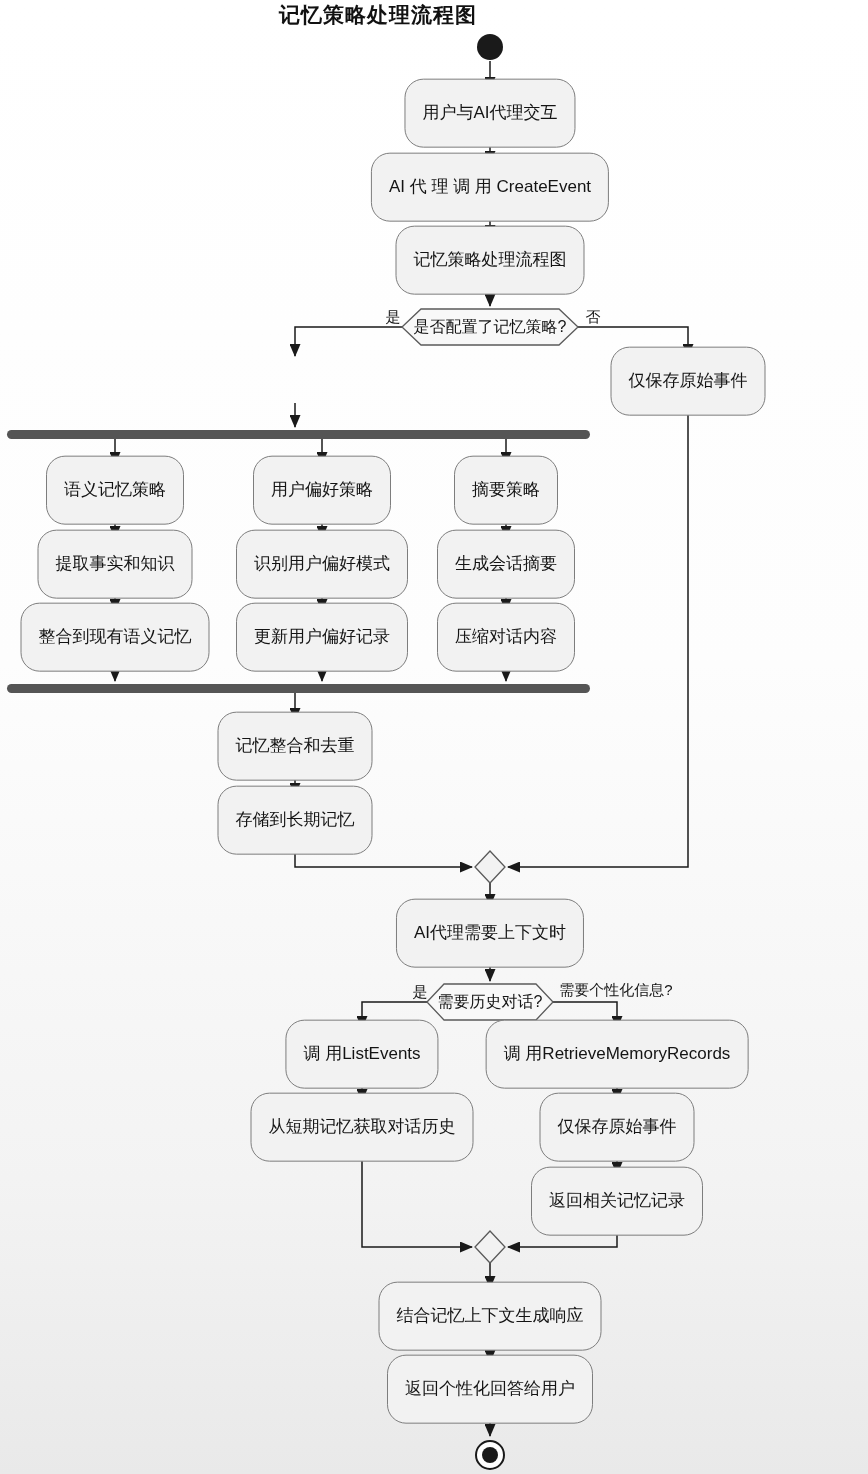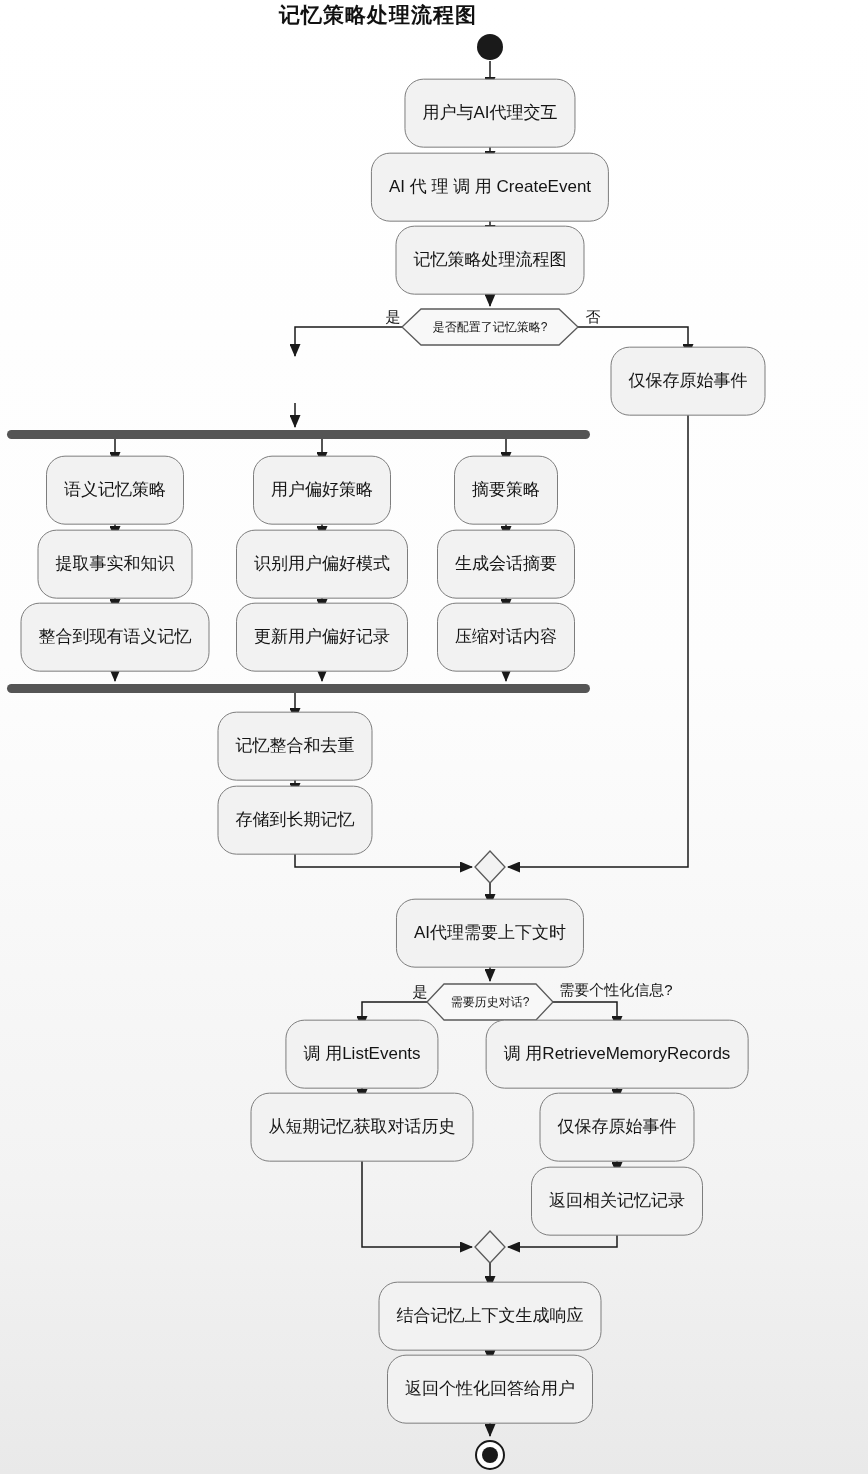--- a/index.html
+++ b/index.html
@@ -16,21 +16,21 @@
     font-size:21px;font-weight:bold;color:#111;white-space:nowrap;letter-spacing:1px;
   }
   .node{
     position:absolute;transform:translate(-50%,-50%);
     background:#f2f2f2;border:1.5px solid #7d7d7d;border-radius:19px;
     padding:24px 17px;font-size:17px;color:#141414;white-space:nowrap;
     line-height:1.1;box-sizing:border-box;text-align:center;
   }
   .dtext{
     position:absolute;transform:translate(-50%,-50%);
-    font-size:12px;color:#141414;white-space:nowrap;line-height:1;
+    font-size:16px;color:#141414;white-space:nowrap;line-height:1;
   }
   .elabel{
     position:absolute;transform:translate(-50%,-50%);
     font-size:15px;color:#141414;white-space:nowrap;line-height:1;
   }
 </style>
 </head>
 <body>
 
 <div class="canvas">

